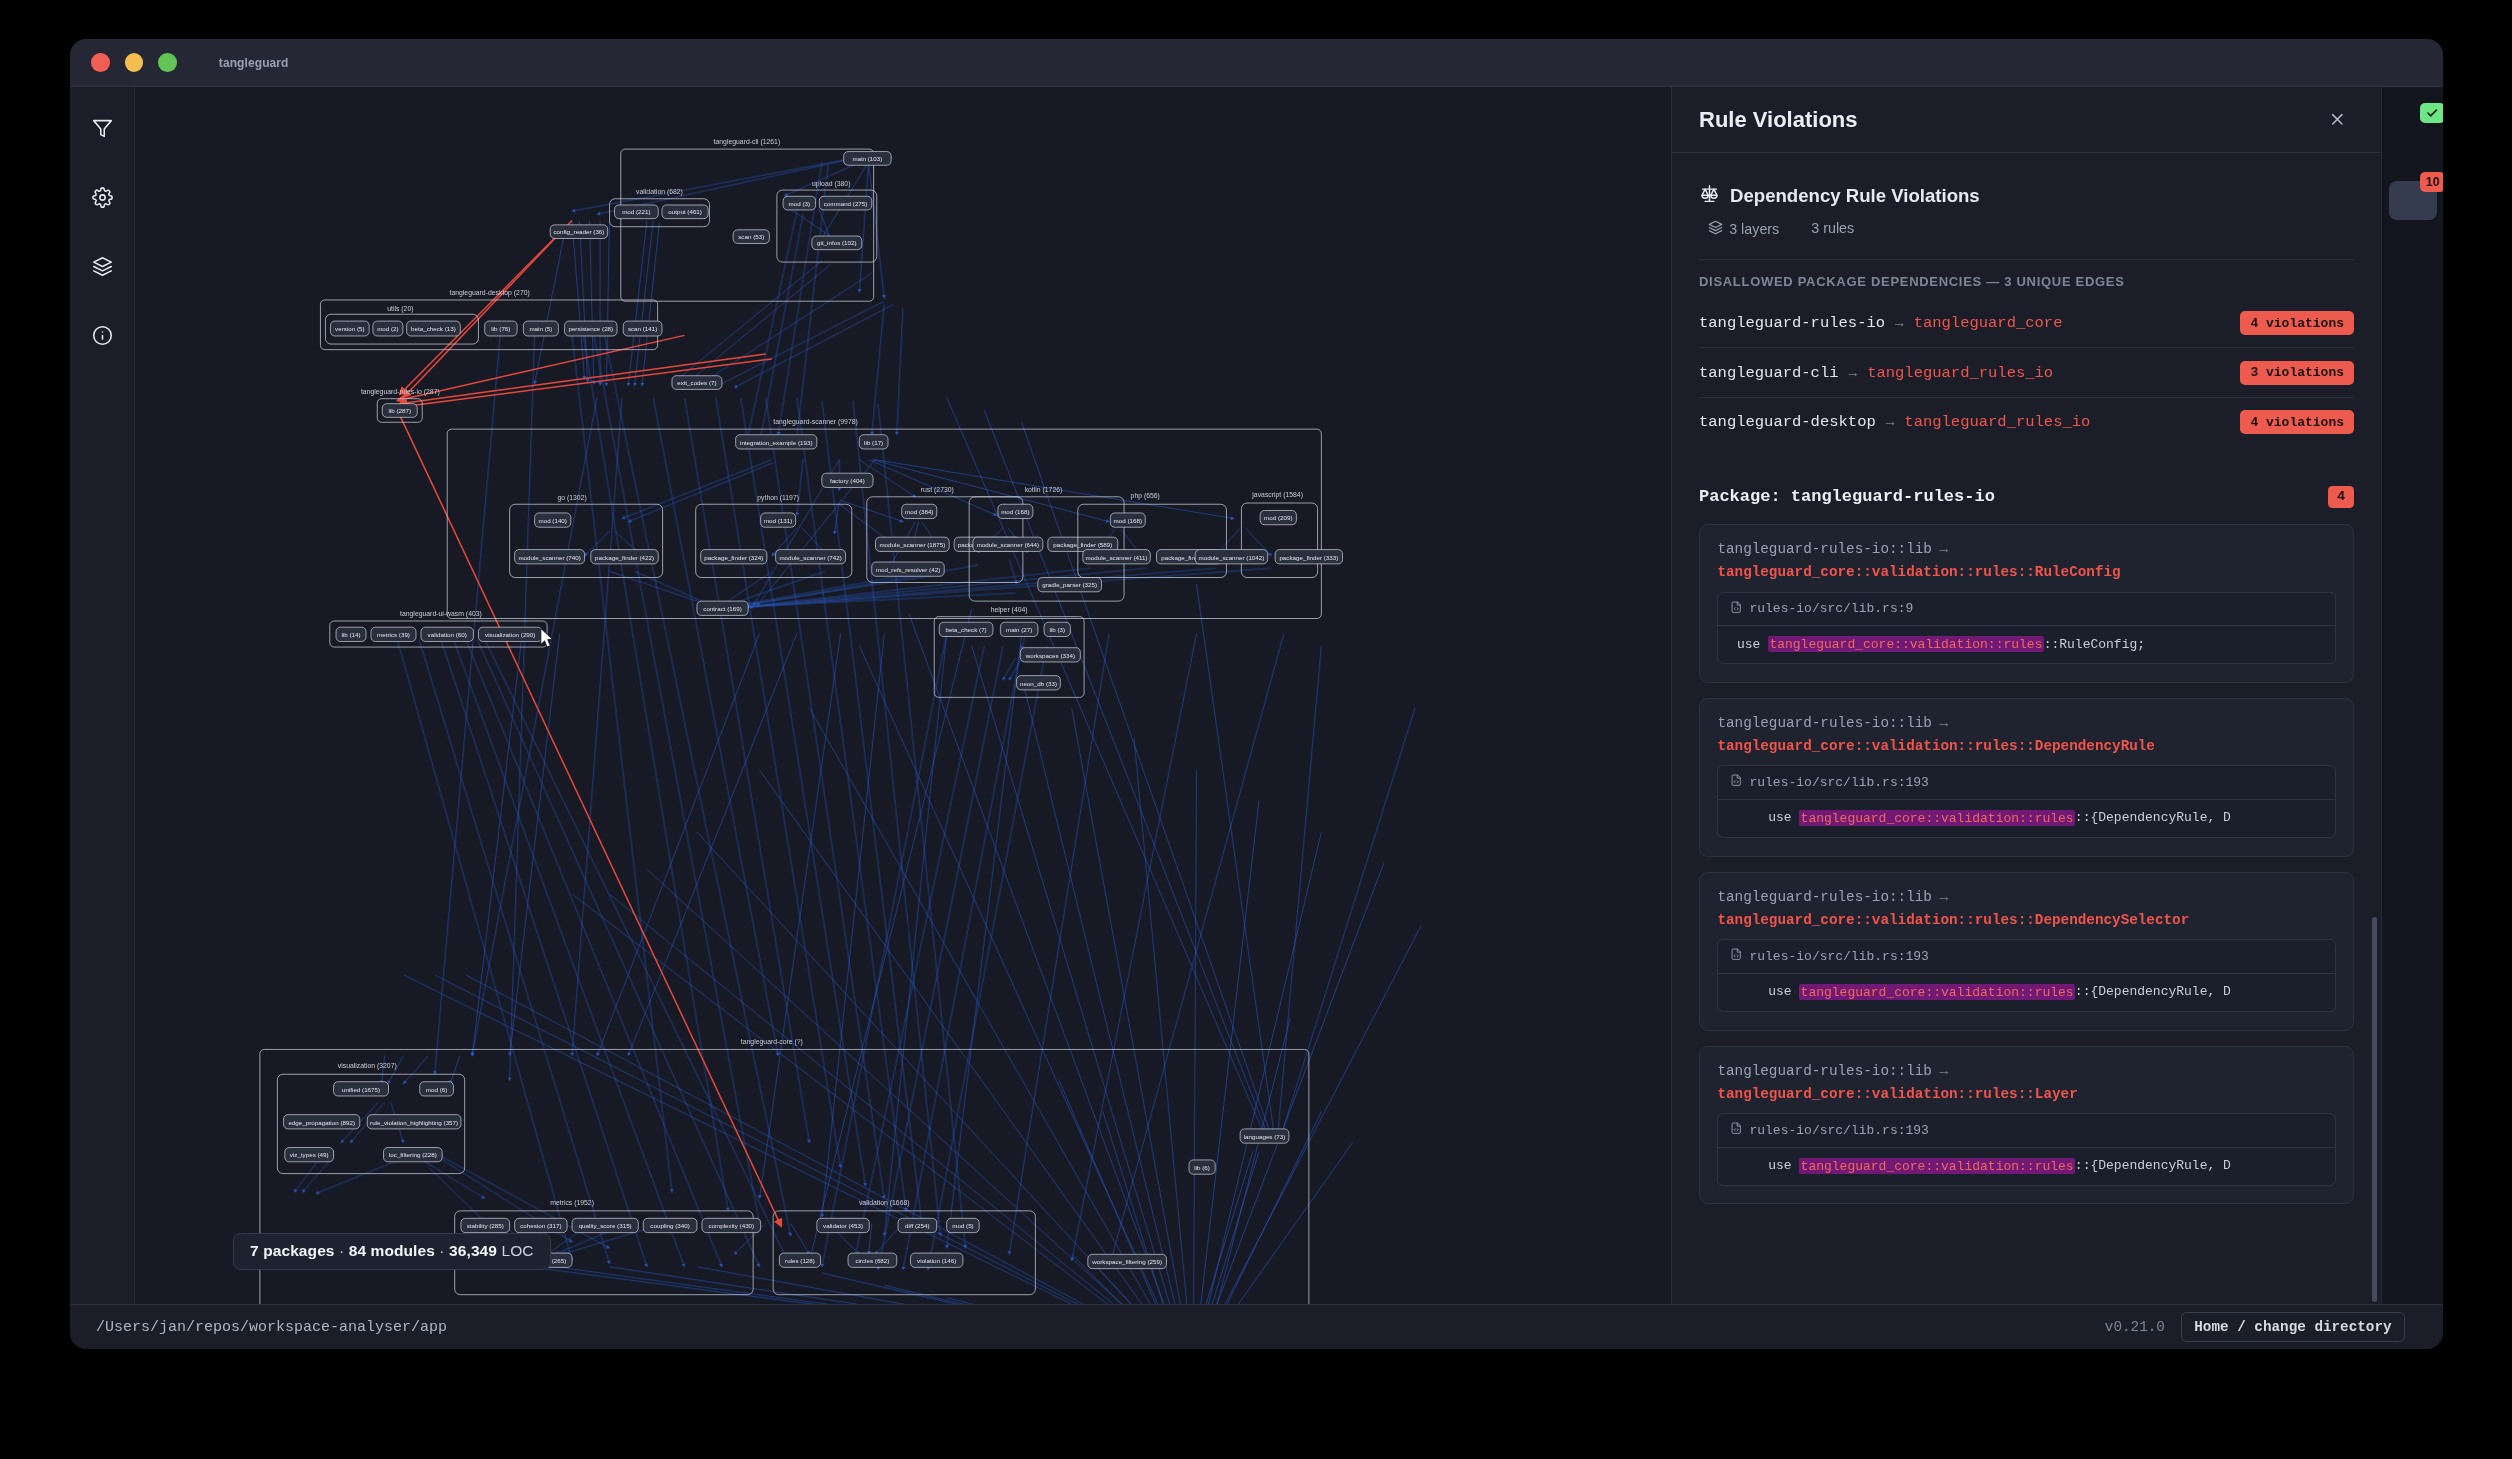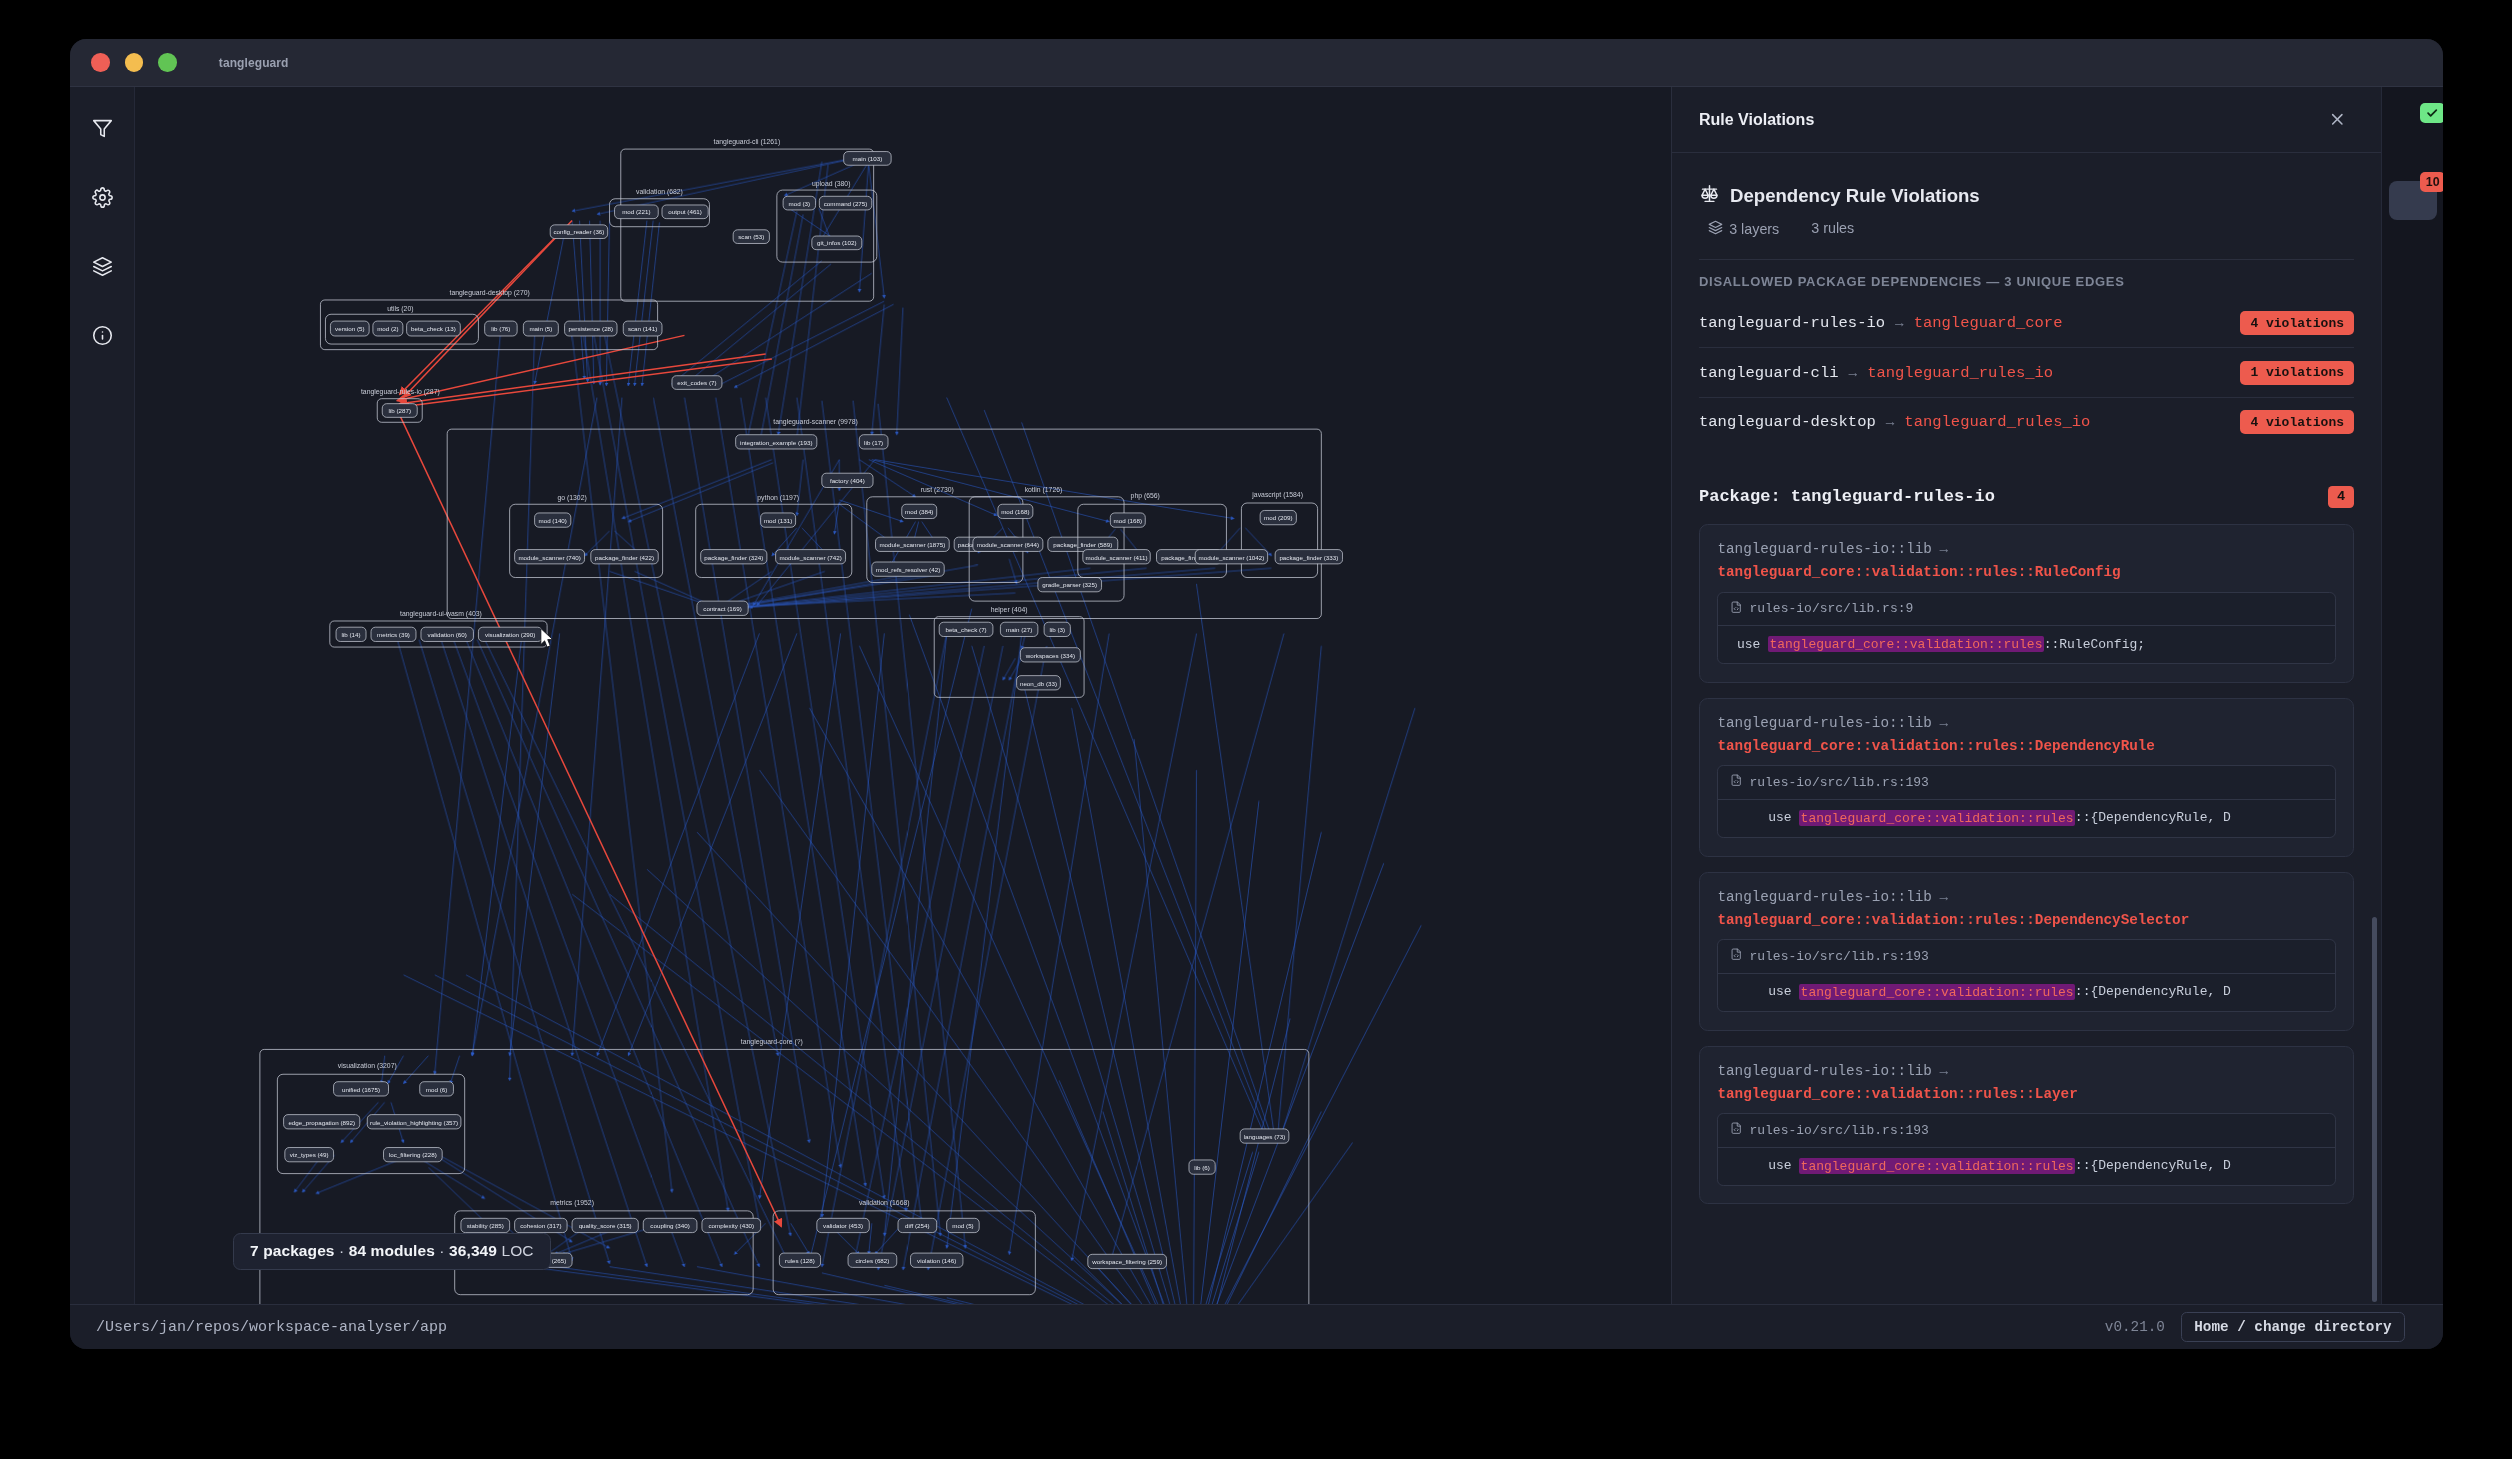--- a/index.html
+++ b/index.html
@@ -85,21 +85,21 @@
     border-left: 0.6px solid #2a2e3d;
     display: flex; flex-direction: column;
     position: relative;
   }
   .panel-head {
     height: 66px; flex: 0 0 66px;
     display: flex; align-items: center; justify-content: space-between;
     padding: 0 30px 0 27px;
     border-bottom: 0.6px solid #2a2e3d;
   }
-  .panel-title { font-size: 16px; color: #eceef4; font-weight: bold; }
+  .panel-title { font-size: 22px; color: #eceef4; font-weight: bold; }
   .close-btn {
     width: 27px; height: 27px; cursor: pointer;
     color: #aeb4c4; display: flex; align-items: center; justify-content: center;
   }
   .close-btn svg { width: 18.6px; height: 18.6px; }
 
   .panel-scroll { flex: 1 1 auto; overflow: hidden; padding: 0 0 0 0; position: relative; }
 
   .sec-title {
     display: flex; align-items: center; gap: 10px;
@@ -795,21 +795,21 @@
               <span class="edge-target">tangleguard_core</span>
             </div>
             <div class="badge-pill">4 violations</div>
           </div>
           <div class="edge-row">
             <div class="edge-label">
               <span>tangleguard-cli</span>
               <span class="edge-arrow">→</span>
               <span class="edge-target">tangleguard_rules_io</span>
             </div>
-            <div class="badge-pill">1 violations</div>
+            <div class="badge-pill">3 violations</div>
           </div>
           <div class="edge-row">
             <div class="edge-label">
               <span>tangleguard-desktop</span>
               <span class="edge-arrow">→</span>
               <span class="edge-target">tangleguard_rules_io</span>
             </div>
             <div class="badge-pill">4 violations</div>
           </div>
         </div>

